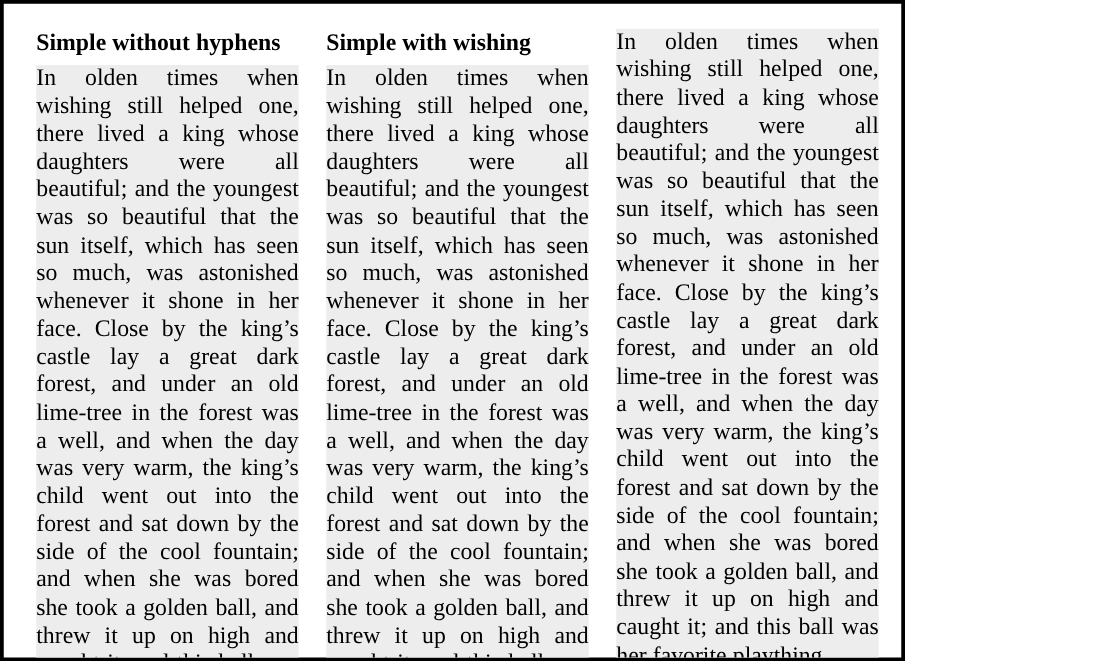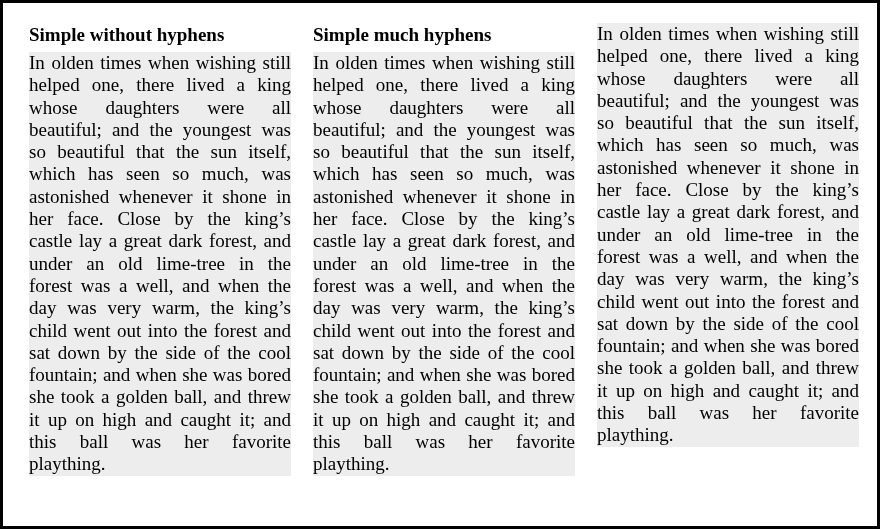--- a/index.html
+++ b/index.html
@@ -7,21 +7,21 @@
     padding: 0;
     background: #ffffff;
   }
   body {
     width: 892px;
     height: 529px;
     font-family: "Liberation Serif", serif;
   }
   .page {
     position: relative;
-    width: 880px;
+    width: 724px;
     height: 529px;
     box-sizing: border-box;
     border: 3px solid #000000;
     background: #ffffff;
     overflow: hidden;
   }
   .columns {
     display: flex;
     flex-direction: row;
     align-items: flex-start;
@@ -81,21 +81,21 @@
 
 <div class="page">
   <div class="columns">
 
     <div class="column">
       <h2 class="col-heading">Simple without hyphens</h2>
       <p class="col-body justify-nohyphen">In olden times when wishing still helped one, there lived a king whose daughters were all beautiful; and the youngest was so beautiful that the sun itself, which has seen so much, was astonished whenever it shone in her face. Close by the king’s castle lay a great dark forest, and under an old lime-tree in the forest was a well, and when the day was very warm, the king’s child went out into the forest and sat down by the side of the cool fountain; and when she was bored she took a golden ball, and threw it up on high and caught it; and this ball was her favorite plaything.</p>
     </div>
 
     <div class="column">
-      <h2 class="col-heading">Simple much hyphens</h2>
+      <h2 class="col-heading">Simple with wishing</h2>
       <p class="col-body justify-hyphen">In olden times when wishing still helped one, there lived a king whose daughters were all beautiful; and the youngest was so beautiful that the sun itself, which has seen so much, was astonished whenever it shone in her face. Close by the king’s castle lay a great dark forest, and under an old lime-tree in the forest was a well, and when the day was very warm, the king’s child went out into the forest and sat down by the side of the cool fountain; and when she was bored she took a golden ball, and threw it up on high and caught it; and this ball was her favorite plaything.</p>
     </div>
 
     <div class="column">
       <p class="col-body justify-optimized">In olden times when wishing still helped one, there lived a king whose daughters were all beautiful; and the youngest was so beautiful that the sun itself, which has seen so much, was astonished whenever it shone in her face. Close by the king’s castle lay a great dark forest, and under an old lime-tree in the forest was a well, and when the day was very warm, the king’s child went out into the forest and sat down by the side of the cool fountain; and when she was bored she took a golden ball, and threw it up on high and caught it; and this ball was her favorite plaything.</p>
     </div>
 
   </div>
 </div>
 

